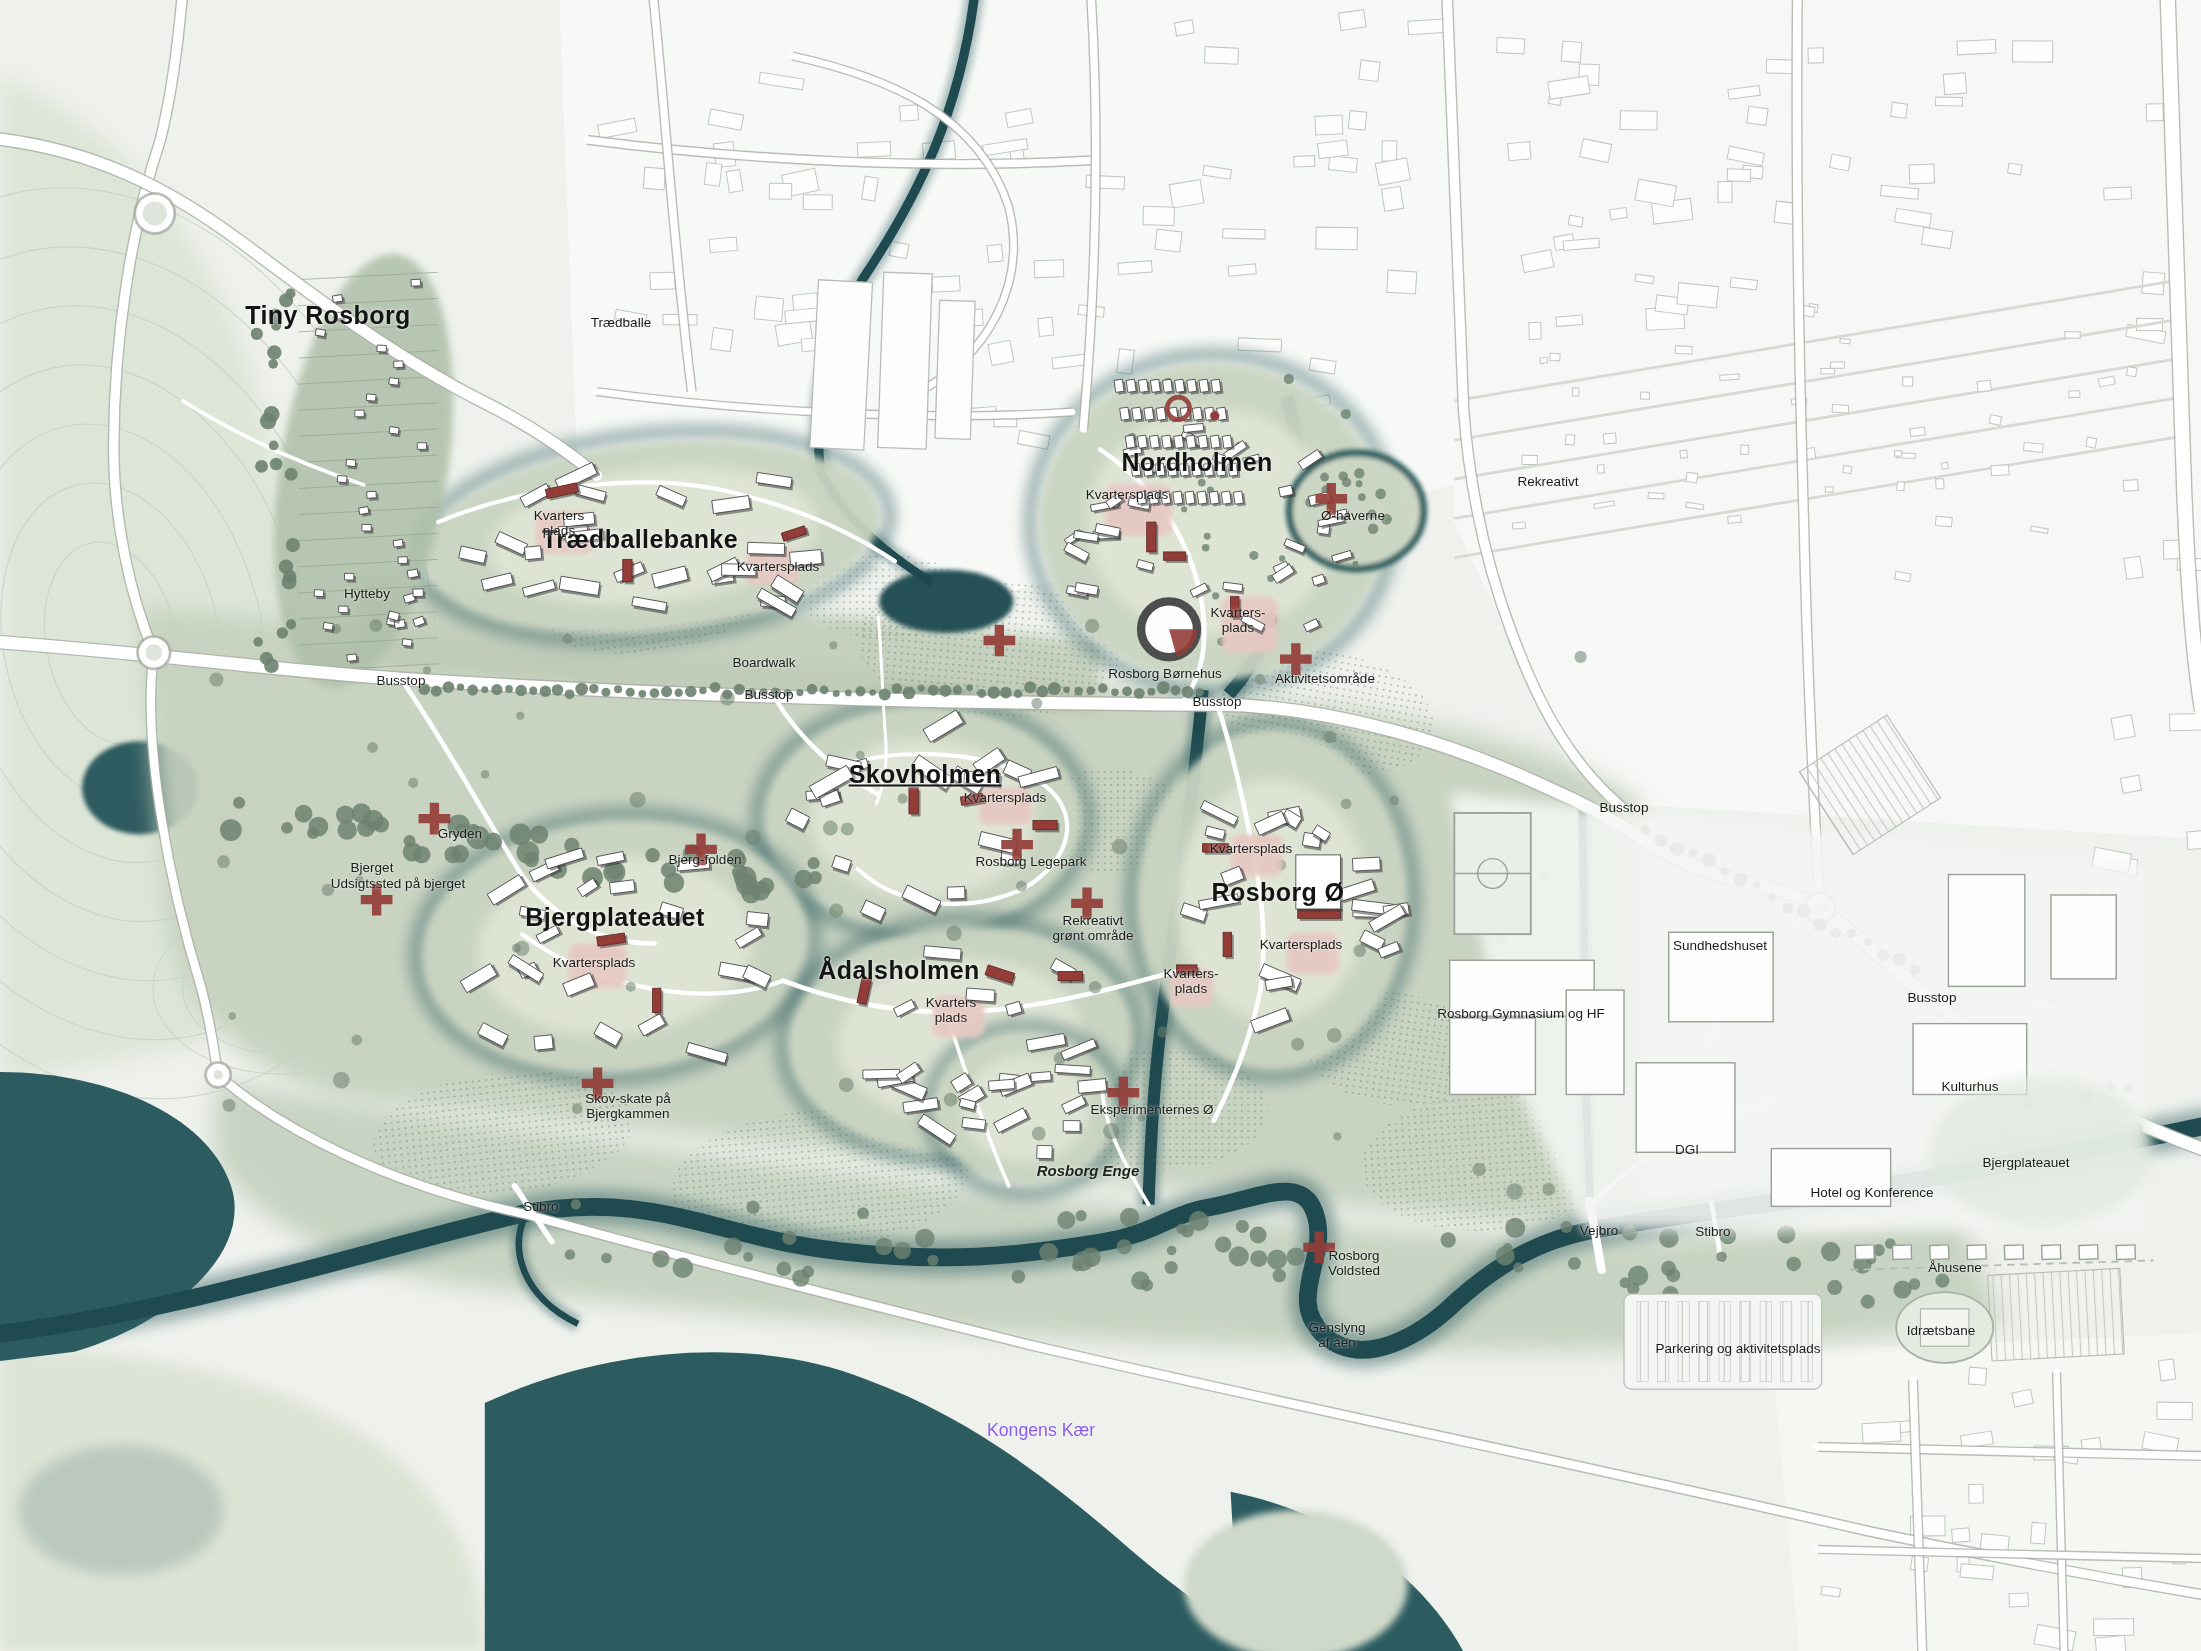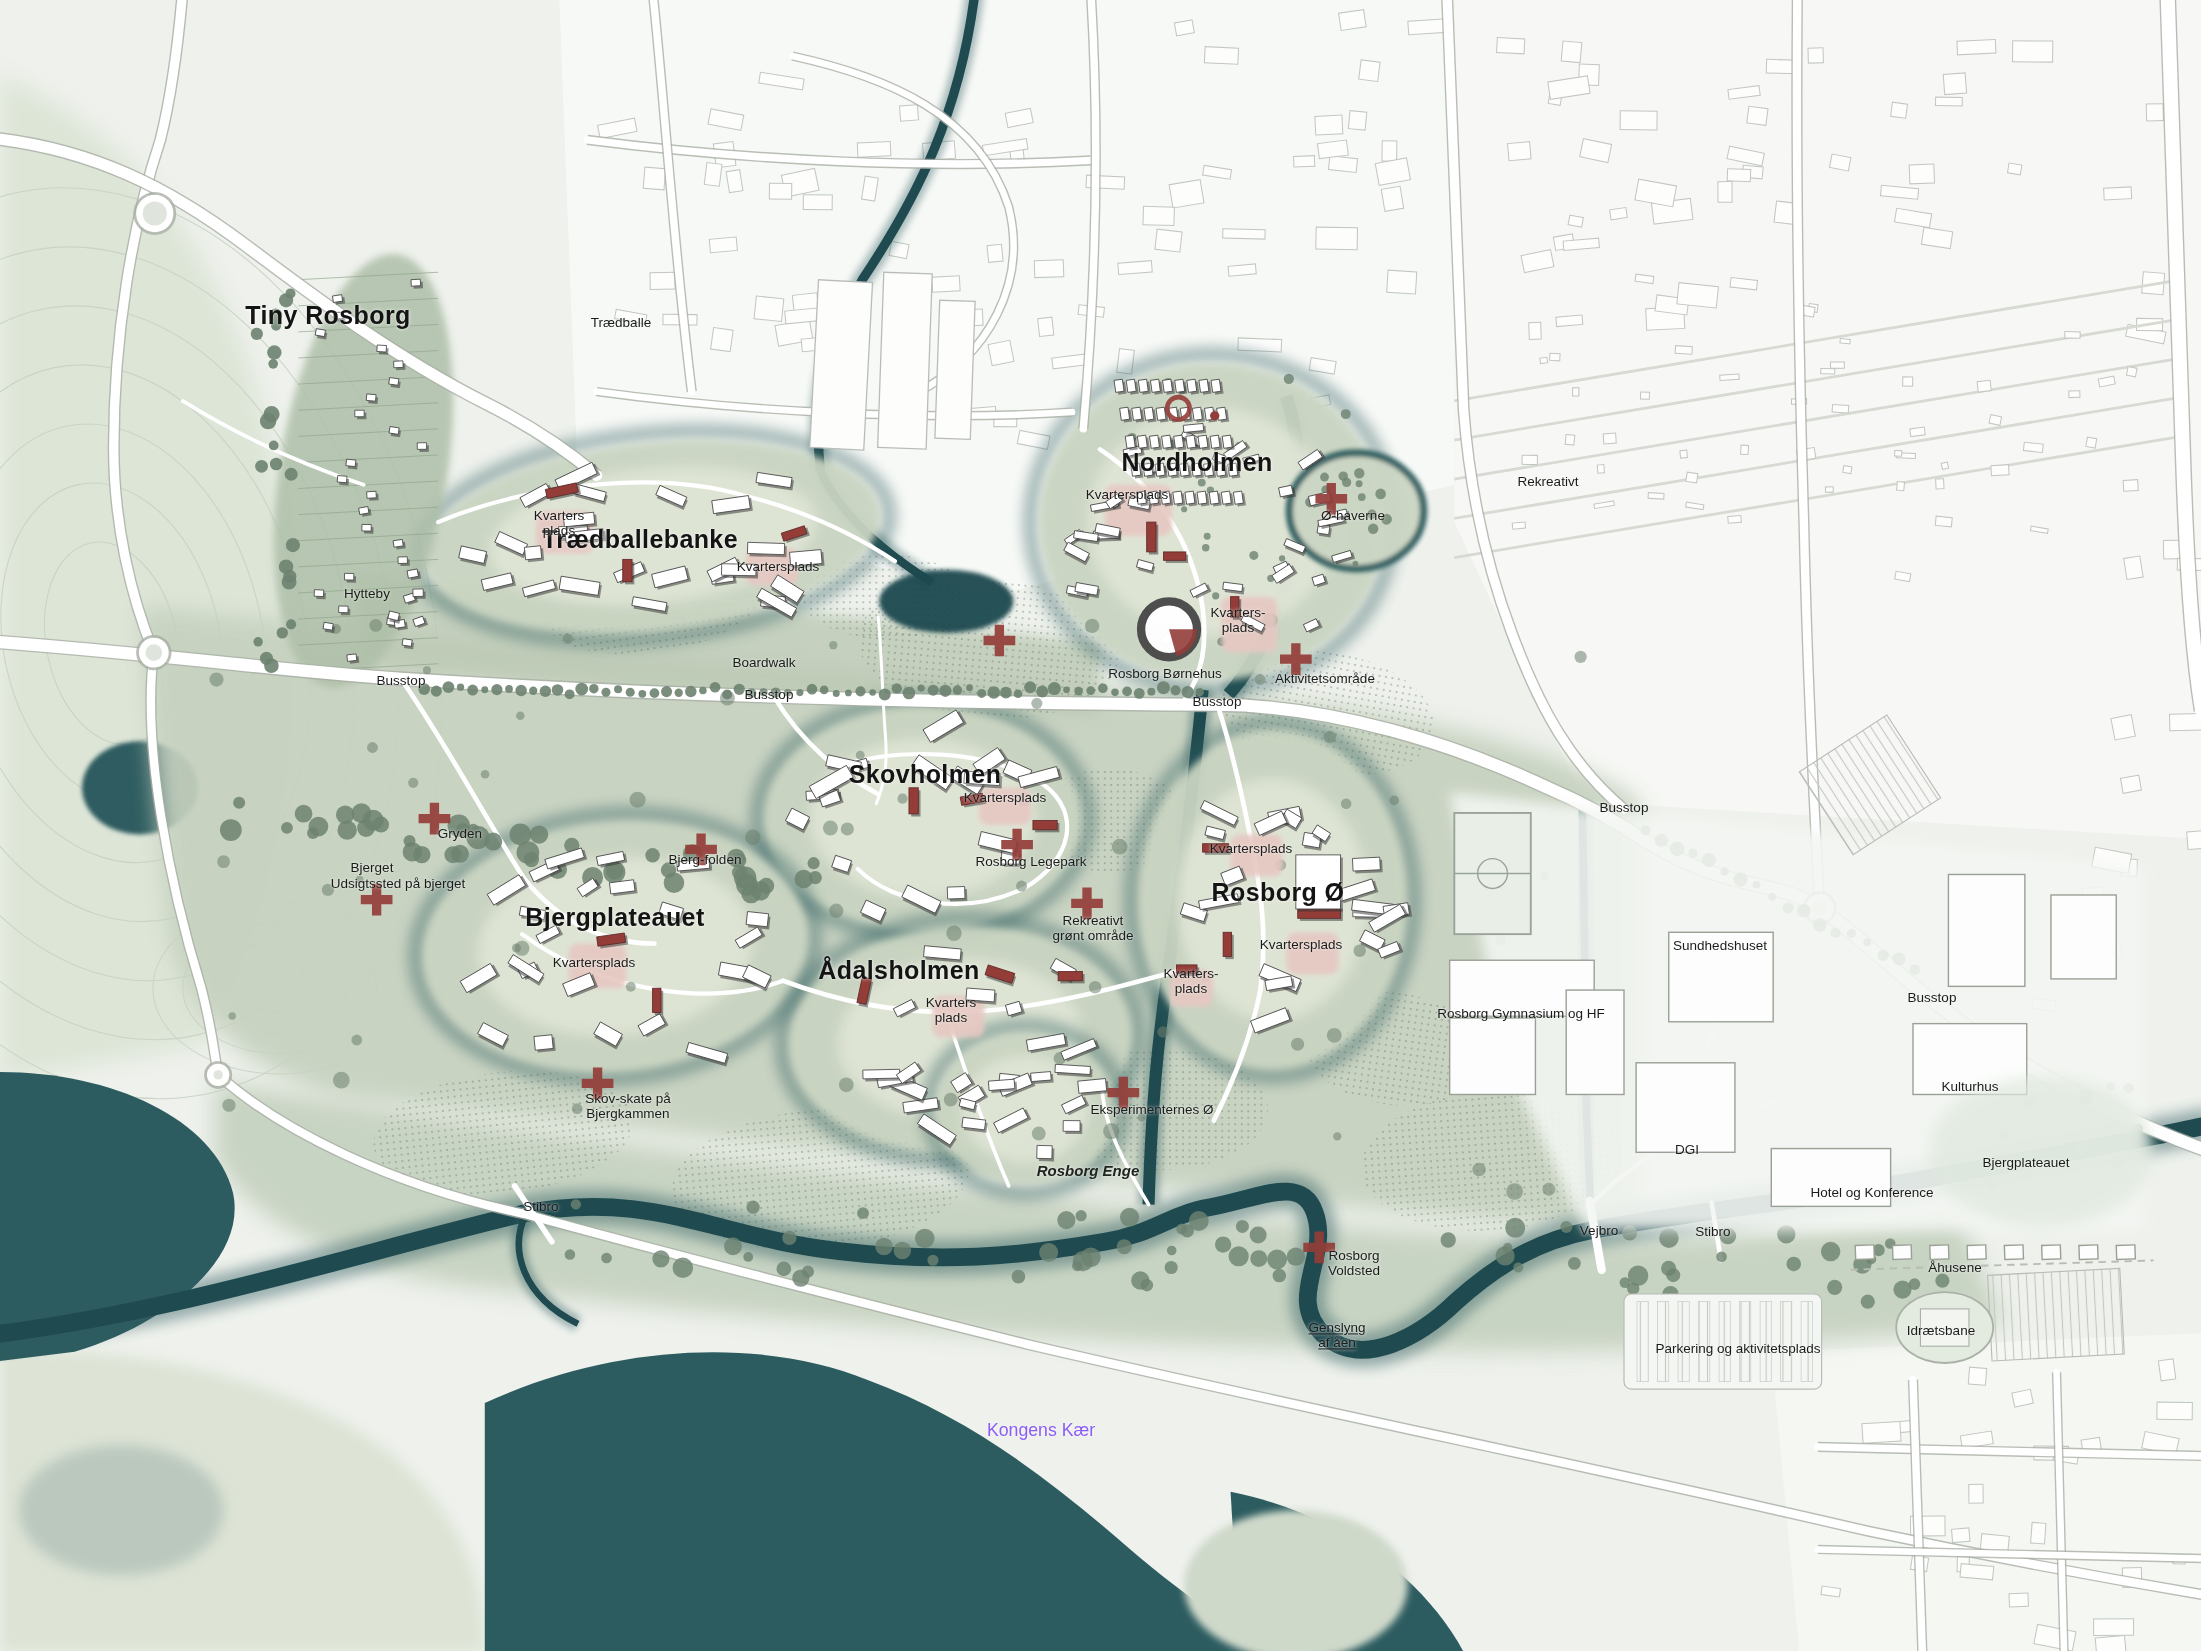--- a/index.html
+++ b/index.html
@@ -1328,21 +1328,21 @@
         </g>
         <g transform="translate(1072 687)">
           <path d="M-5,-17 H5 V-5 H17 V5 H5 V17 H-5 V5 H-17 V-5 H-5 Z" fill="#943d38" opacity="0.92"></path>
         </g>
       </g>
     </svg>
   <div id="labels-layer">
       <div class="lbl tier-district" style="left: 328px; top: 315px;">Tiny Rosborg</div>
       <div class="lbl tier-district" style="left: 640px; top: 539px;">Trædballebanke</div>
       <div class="lbl tier-district" style="left: 1197px; top: 462px;">Nordholmen</div>
-      <div class="lbl tier-district" style="left: 925px; top: 774px;">Skovholmen</div>
+      <div class="lbl tier-district" style="left: 925px; top: 774px; text-decoration: underline;">Skovholmen</div>
       <div class="lbl tier-district" style="left: 1278px; top: 892px;">Rosborg Ø</div>
       <div class="lbl tier-district" style="left: 615px; top: 917px;">Bjergplateauet</div>
       <div class="lbl tier-district" style="left: 899px; top: 970px; text-align: right;">Ådalsholmen</div>
       <div class="lbl tier-area-italic" style="left: 1088px; top: 1171px;">Rosborg Enge</div>
       <div class="lbl tier-area" style="left: 1041px; top: 1431px;">Kongens Kær</div>
       <div class="lbl tier-minor" style="left: 621px; top: 323px;">Trædballe</div>
       <div class="lbl tier-minor" style="left: 1548px; top: 482px;">Rekreativt</div>
       <div class="lbl tier-minor" style="left: 367px; top: 594px;">Hytteby</div>
       <div class="lbl tier-minor" style="left: 559px; top: 524px;">Kvarters
 plads</div>
@@ -1372,21 +1372,21 @@
 grønt område</div>
       <div class="lbl tier-minor" style="left: 1251px; top: 849px;">Kvartersplads</div>
       <div class="lbl tier-minor" style="left: 1301px; top: 945px;">Kvartersplads</div>
       <div class="lbl tier-minor" style="left: 1191px; top: 982px;">Kvarters-
 plads</div>
       <div class="lbl tier-minor" style="left: 951px; top: 1011px;">Kvarters
 plads</div>
       <div class="lbl tier-minor" style="left: 1152px; top: 1110px;">Eksperimenternes Ø</div>
       <div class="lbl tier-minor" style="left: 1354px; top: 1264px;">Rosborg
 Voldsted</div>
-      <div class="lbl tier-minor" style="left: 1337px; top: 1336px; text-decoration: underline;">Genslyng
+      <div class="lbl tier-minor" style="left: 1337px; top: 1336px;">Genslyng
 af åen</div>
       <div class="lbl tier-minor" style="left: 541px; top: 1207px;">Stibro</div>
       <div class="lbl tier-minor" style="left: 1599px; top: 1231px;">Vejbro</div>
       <div class="lbl tier-minor" style="left: 1713px; top: 1232px;">Stibro</div>
       <div class="lbl tier-minor" style="left: 1738px; top: 1349px;">Parkering og aktivitetsplads</div>
       <div class="lbl tier-minor" style="left: 1955px; top: 1268px;">Åhusene</div>
       <div class="lbl tier-minor" style="left: 1941px; top: 1331px;">Idrætsbane</div>
       <div class="lbl tier-minor" style="left: 1720px; top: 946px;">Sundhedshuset</div>
       <div class="lbl tier-minor" style="left: 1521px; top: 1014px;">Rosborg Gymnasium og HF</div>
       <div class="lbl tier-minor" style="left: 1970px; top: 1087px;">Kulturhus</div>

